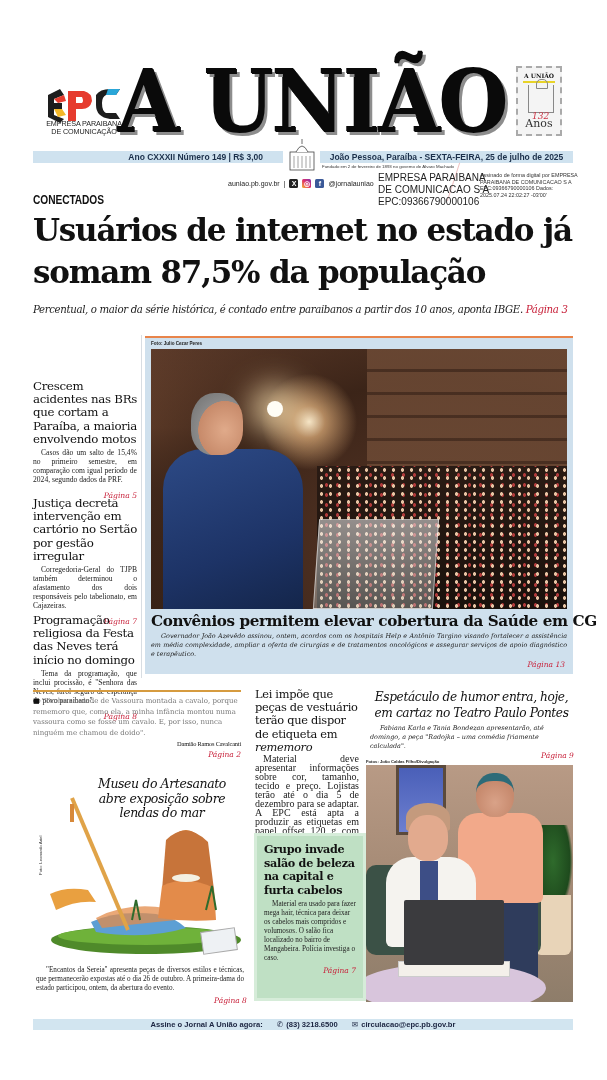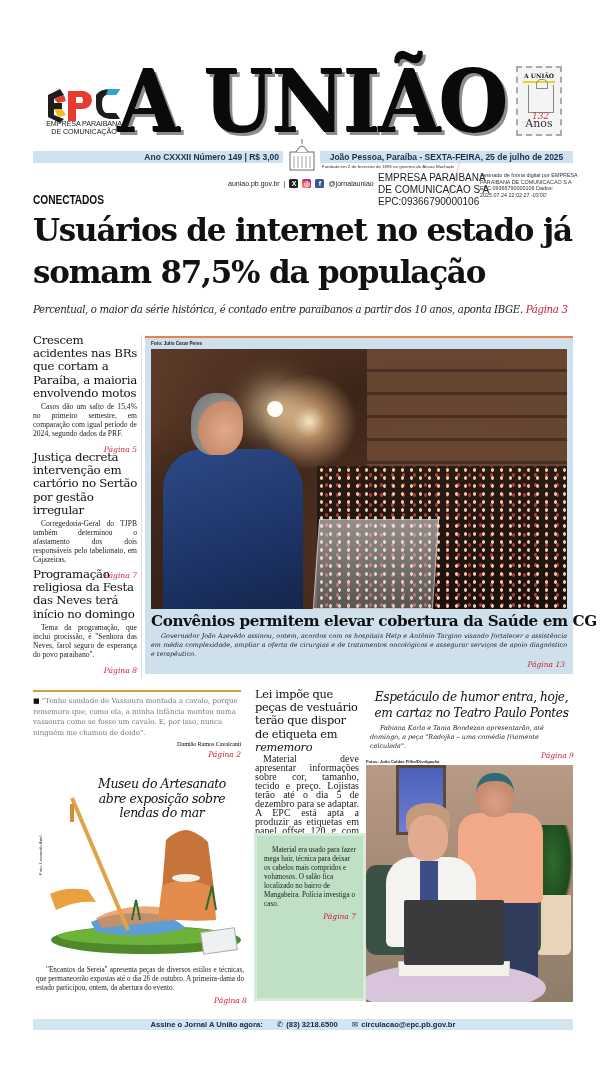--- a/index.html
+++ b/index.html
@@ -13,21 +13,21 @@
   .masthead-title { left: 118px; top: 52px; width: 390px; height: 100px; font-family: "DejaVu Serif", serif; font-weight: 900; font-size: 86px; line-height: 100px; letter-spacing: -2px; color: #0a0a0a; text-shadow: 3px 3px 0 #8d8d8d, -1px -1px 0 #0a0a0a; transform: scaleX(0.93); transform-origin: left center; white-space: nowrap; }
   .stamp { left: 516px; top: 66px; width: 46px; height: 70px; border: 2px dashed #aaa; background: #f4f4f4; }
   .stamp-title { position: absolute; left: 0; right: 0; top: 4px; text-align: center; font-family: "DejaVu Serif", serif; font-weight: bold; font-size: 6px; color: #111; }
   .stamp-bar { position: absolute; left: 5px; right: 5px; top: 13px; height: 2px; background: #e8d328; }
   .stamp-building { position: absolute; left: 10px; top: 17px; width: 26px; height: 28px; border: 1px solid #888; border-top: none; }
   .stamp-building:before { content: ""; position: absolute; left: 7px; top: -6px; width: 10px; height: 8px; border: 1px solid #888; border-radius: 5px 5px 0 0; }
   .stamp-years { position: absolute; left: 0; right: 0; bottom: 4px; text-align: center; font-family: "DejaVu Serif", serif; font-size: 11px; color: #333; }
   .stamp-years span { position: absolute; left: 14px; bottom: 9px; font-size: 9px; color: #c34; font-style: italic; }
 
   .info-bar { height: 12px; background: #cfe2ef; font-family: "Liberation Sans", sans-serif; font-weight: bold; font-size: 8.5px; line-height: 12px; color: #1b2f4a; }
-  .info-left { left: 33px; top: 151px; width: 250px; text-align: right; padding-right: 4px; }
+  .info-left { left: 33px; top: 151px; width: 250px; text-align: right; padding-right: 20px; }
   .info-right { left: 320px; top: 151px; width: 253px; text-align: center; }
   .building-ico { left: 286px; top: 138px; width: 32px; height: 34px; }
   .founded { left: 322px; top: 164px; font-family: "Liberation Sans", sans-serif; font-size: 4.4px; color: #333; white-space: nowrap; }
 
   .social-row { left: 228px; top: 177px; height: 12px; display: flex; align-items: center; gap: 4px; font-family: "Liberation Sans", sans-serif; font-size: 7px; color: #222; }
   .soc { width: 9px; height: 9px; border-radius: 1.5px; color: #fff; font-size: 7px; font-weight: bold; line-height: 9px; text-align: center; }
   .soc-x { background: #222; }
   .soc-ig { background: linear-gradient(45deg, #f7b731, #e1306c, #8134af); }
   .soc-fb { background: #3b5998; }
   .signer { left: 378px; top: 172px; width: 120px; font-family: "Liberation Sans", sans-serif; font-size: 10px; line-height: 12px; color: #222; }
@@ -35,21 +35,21 @@
   .sig-scribble { left: 452px; top: 168px; width: 40px; height: 40px; border-left: 1px solid rgba(210,80,80,0.35); transform: rotate(18deg); }
 
   
   .kicker { left: 33px; top: 193px; font-family: "Liberation Sans", sans-serif; font-size: 12px; font-weight: bold; color: #111; letter-spacing: -0.1px; transform: scaleX(0.85); transform-origin: left; }
   .main-headline { left: 33px; top: 209px; width: 560px; font-family: "DejaVu Serif", serif; font-weight: bold; font-size: 31px; line-height: 42px; letter-spacing: -1.2px; color: #111; }
   .main-deck { left: 33px; top: 304px; width: 560px; font-family: "DejaVu Serif", serif; font-style: italic; font-size: 10.2px; color: #222; letter-spacing: -0.35px; white-space: nowrap; }
   .pg { color: #c8213a; font-style: italic; font-family: "DejaVu Serif", serif; }
 
   
   .brief { left: 33px; width: 104px; }
-  .brief h3 { font-family: "DejaVu Serif", serif; font-weight: normal; font-size: 11.8px; line-height: 13.2px; letter-spacing: -0.3px; color: #111; }
+  .brief h3 { font-family: "DejaVu Serif", serif; font-weight: normal; font-size: 11.8px; line-height: 13.2px; letter-spacing: -0.3px; color: #111; margin-top: 46px; }
   .brief p { font-family: "Liberation Serif", serif; font-size: 7.6px; line-height: 9px; text-indent: 8px; text-align: justify; margin-top: 2px; color: #222; }
   .brief .pg { display: block; text-align: right; font-size: 7.6px; margin-top: 7px; }
   .col-divider { left: 141px; top: 335px; width: 1px; height: 343px; background: #d8dde2; }
 
   
   .feature-box { left: 145px; top: 336px; width: 428px; height: 338px; background: #cfe0ed; }
   .feature-box .topline { position: absolute; left: 0; right: 0; top: 0; height: 2px; background: #e8844a; }
   .photo-credit { position: absolute; left: 6px; top: 5px; font-family: "Liberation Sans", sans-serif; font-size: 4.6px; font-weight: bold; color: #222; }
   .main-photo { position: absolute; left: 6px; top: 13px; width: 416px; height: 260px; overflow: hidden;
     background:
@@ -247,20 +247,21 @@
 <div class="abs museum-body">"Encantos da Sereia" apresenta peças de diversos estilos e técnicas, que permanecerão expostas até o dia 26 de outubro. A primeira-dama do estado participou, ontem, da abertura do evento.</div>
 <span class="abs pg museum-pg">Página 8</span>
 
 <div class="abs mid-col" style="top:688px">
   <h3><span>Lei impõe que peças de vestuário terão que dispor de etiqueta em </span><i>rememoro</i></h3>
   <p>Material deve apresentar informações sobre cor, tamanho, tecido e preço. Lojistas terão até o dia 5 de dezembro para se adaptar. A EPC está apta a produzir as etiquetas em papel offset 120 g com laminação.</p>
   <span class="pg">Página 6</span>
 </div>
 
 <div class="abs green-box">
+  <h3>Grupo invade salão de beleza na capital e furta cabelos</h3>
   <p>Material era usado para fazer mega hair, técnica para deixar os cabelos mais compridos e volumosos. O salão fica localizado no bairro de Mangabeira. Polícia investiga o caso.</p>
   <span class="pg">Página 7</span>
 </div>
 
 <div class="abs theater-headline">Espetáculo de humor entra, hoje, em cartaz no Teatro Paulo Pontes</div>
 <div class="abs theater-deck">Fabiana Karla e Tania Bondezan apresentarão, até domingo, a peça "Radojka – uma comédia friamente calculada".</div>
 <span class="abs pg theater-pg">Página 9</span>
 <div class="abs theater-credit">Fotos: João Caldas Filho/Divulgação</div>
 <div class="abs theater-photo">
   <div class="tp-window"></div>

